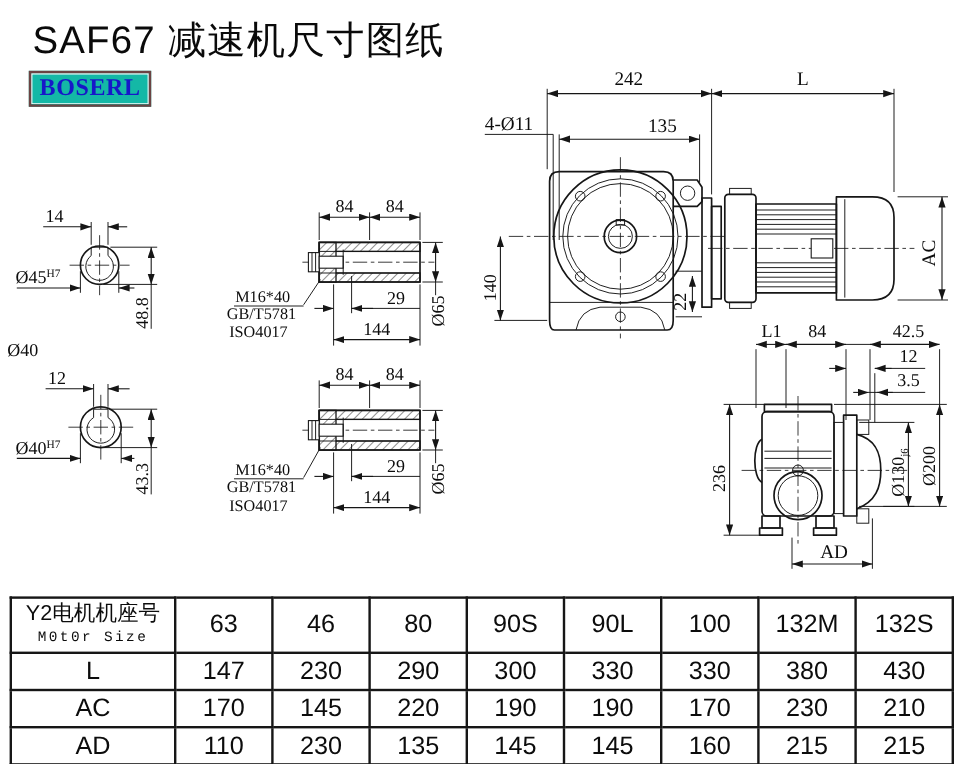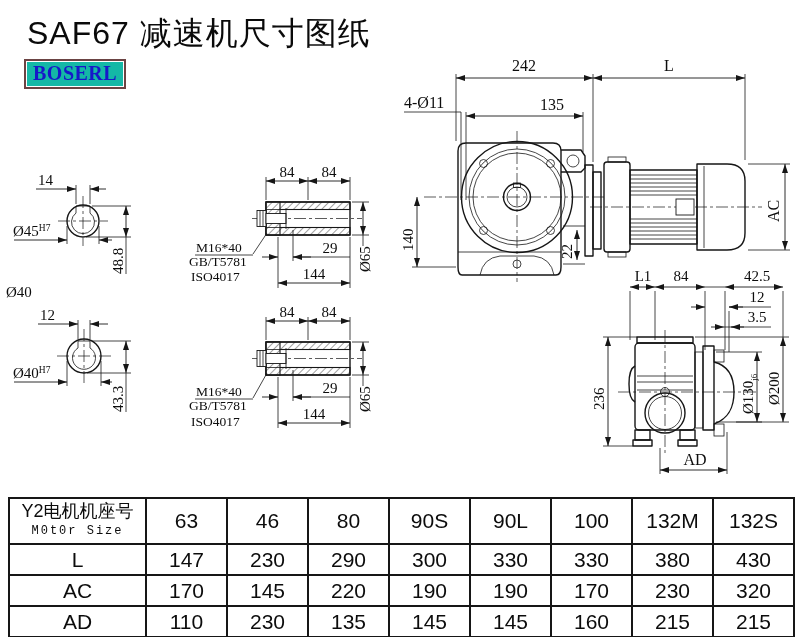--- a/index.html
+++ b/index.html
@@ -359,21 +359,21 @@
   </tr>
   <tr>
     <th>AC</th>
     <td>170</td>
     <td>145</td>
     <td>220</td>
     <td>190</td>
     <td>190</td>
     <td>170</td>
     <td>230</td>
-    <td>320</td>
+    <td>210</td>
   </tr>
   <tr>
     <th>AD</th>
     <td>110</td>
     <td>230</td>
     <td>135</td>
     <td>145</td>
     <td>145</td>
     <td>160</td>
     <td>215</td>

